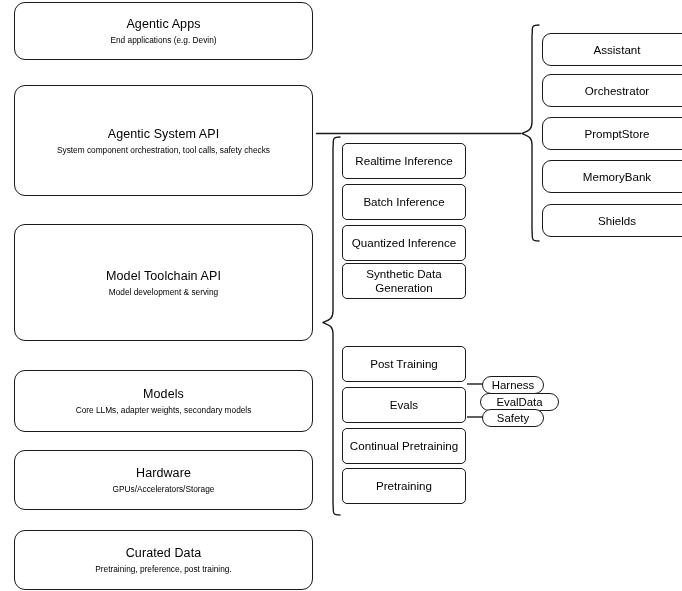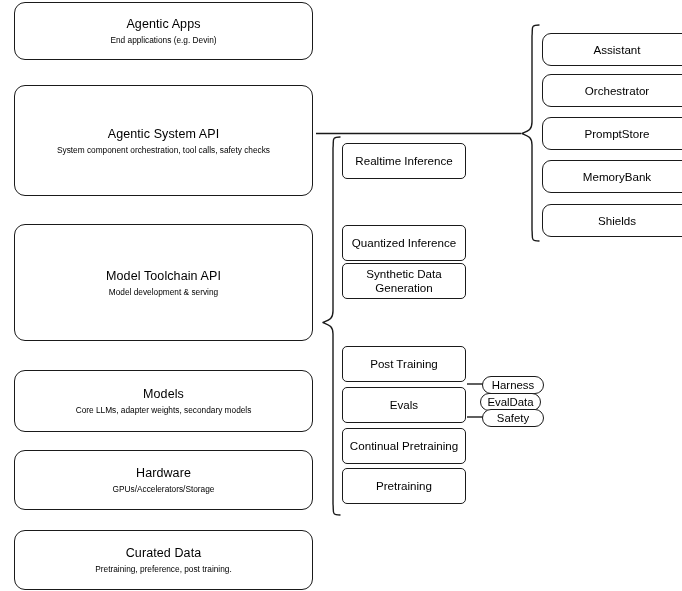--- a/index.html
+++ b/index.html
@@ -161,41 +161,44 @@
   </div>
 
   <div class="box stack-box" style="top:530px;height:60px;">
     <div class="stack-title">Curated Data</div>
     <div class="stack-sub">Pretraining, preference, post training.</div>
   </div>
 
   <div class="box mid-box" style="top:143px;">
     <div class="mid-label">Realtime Inference</div>
   </div>
+  <div class="box mid-box" style="top:184px;">
+    <div class="mid-label">Batch Inference</div>
+  </div>
   <div class="box mid-box" style="top:225px;">
     <div class="mid-label">Quantized Inference</div>
   </div>
   <div class="box mid-box" style="top:263px;">
     <div class="mid-label">Synthetic Data Generation</div>
   </div>
   <div class="box mid-box" style="top:346px;">
     <div class="mid-label">Post Training</div>
   </div>
   <div class="box mid-box" style="top:387px;">
     <div class="mid-label">Evals</div>
   </div>
   <div class="box mid-box" style="top:428px;">
     <div class="mid-label">Continual Pretraining</div>
   </div>
   <div class="box mid-box" style="top:468px;">
     <div class="mid-label">Pretraining</div>
   </div>
 
   <div class="pill" style="left:470px;top:376px;width:62px;">Harness</div>
-  <div class="pill" style="left:468px;top:393px;width:61px;">EvalData</div>
+  <div class="pill" style="left:468px;top:393px;width:79px;">EvalData</div>
   <div class="pill" style="left:470px;top:409px;width:62px;">Safety</div>
 
   <div class="box right-box" style="top:33px;">
     <div class="right-label">Assistant</div>
   </div>
   <div class="box right-box" style="top:74px;">
     <div class="right-label">Orchestrator</div>
   </div>
   <div class="box right-box" style="top:160px;">
     <div class="right-label">MemoryBank</div>

